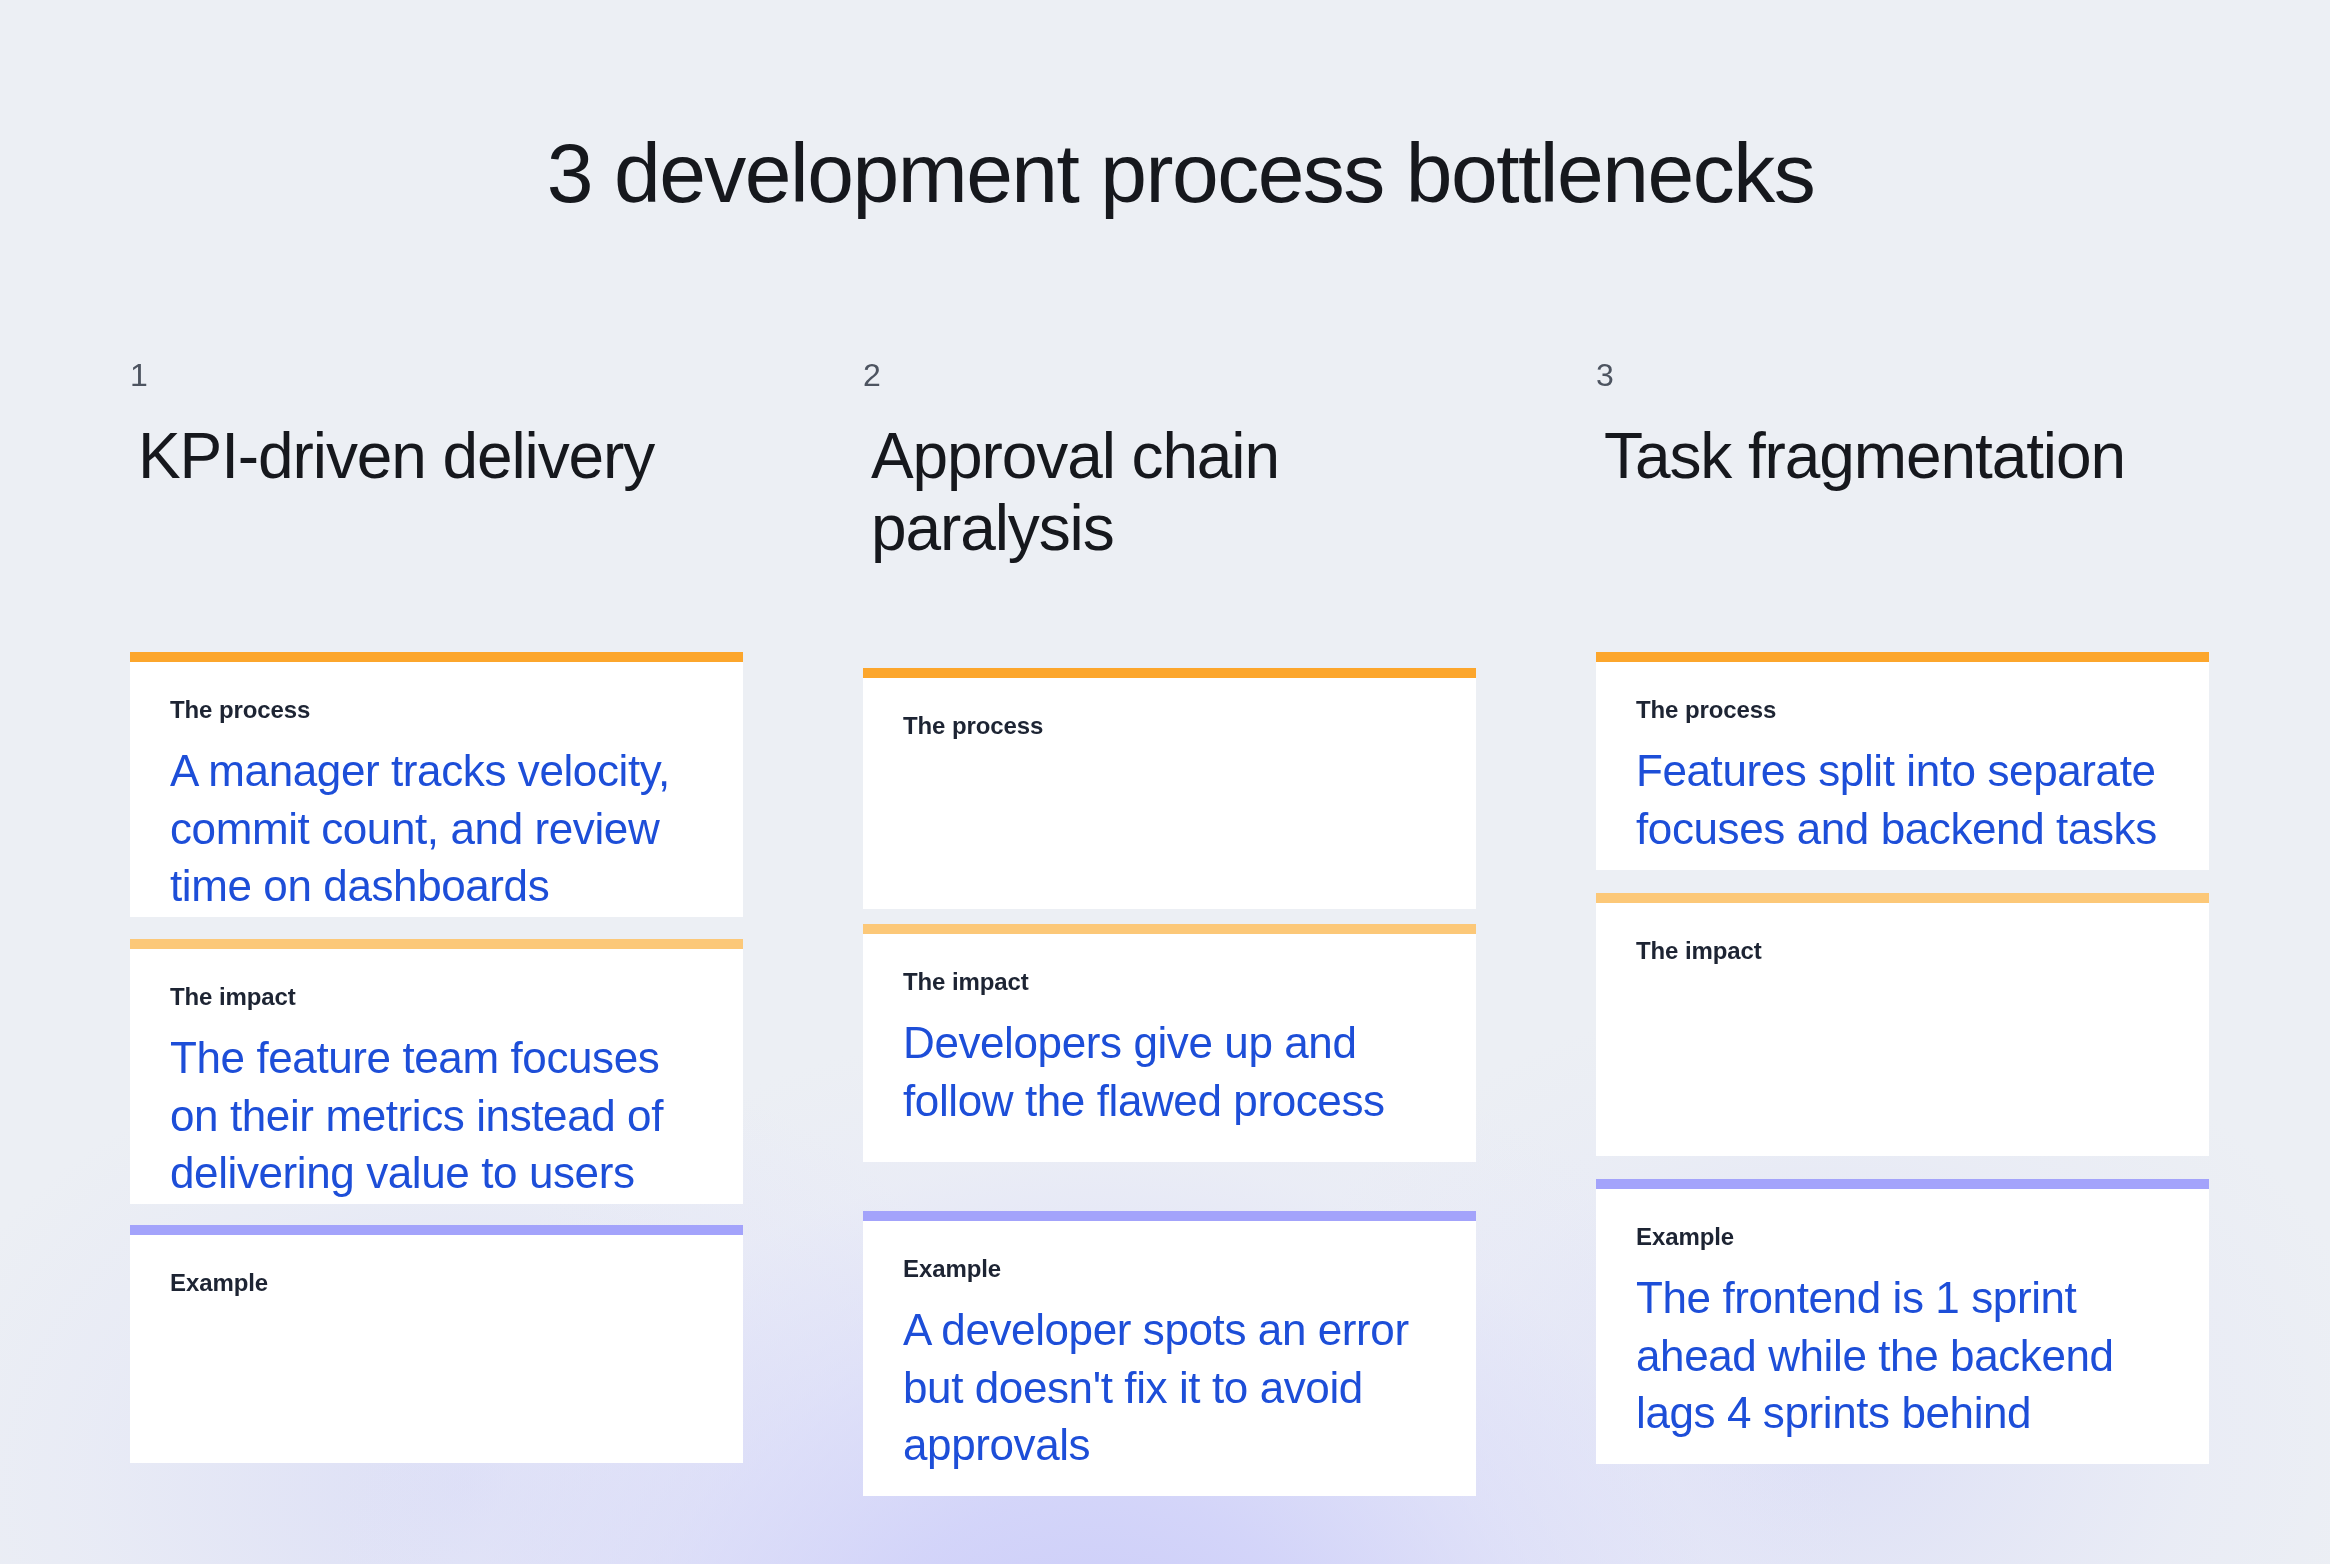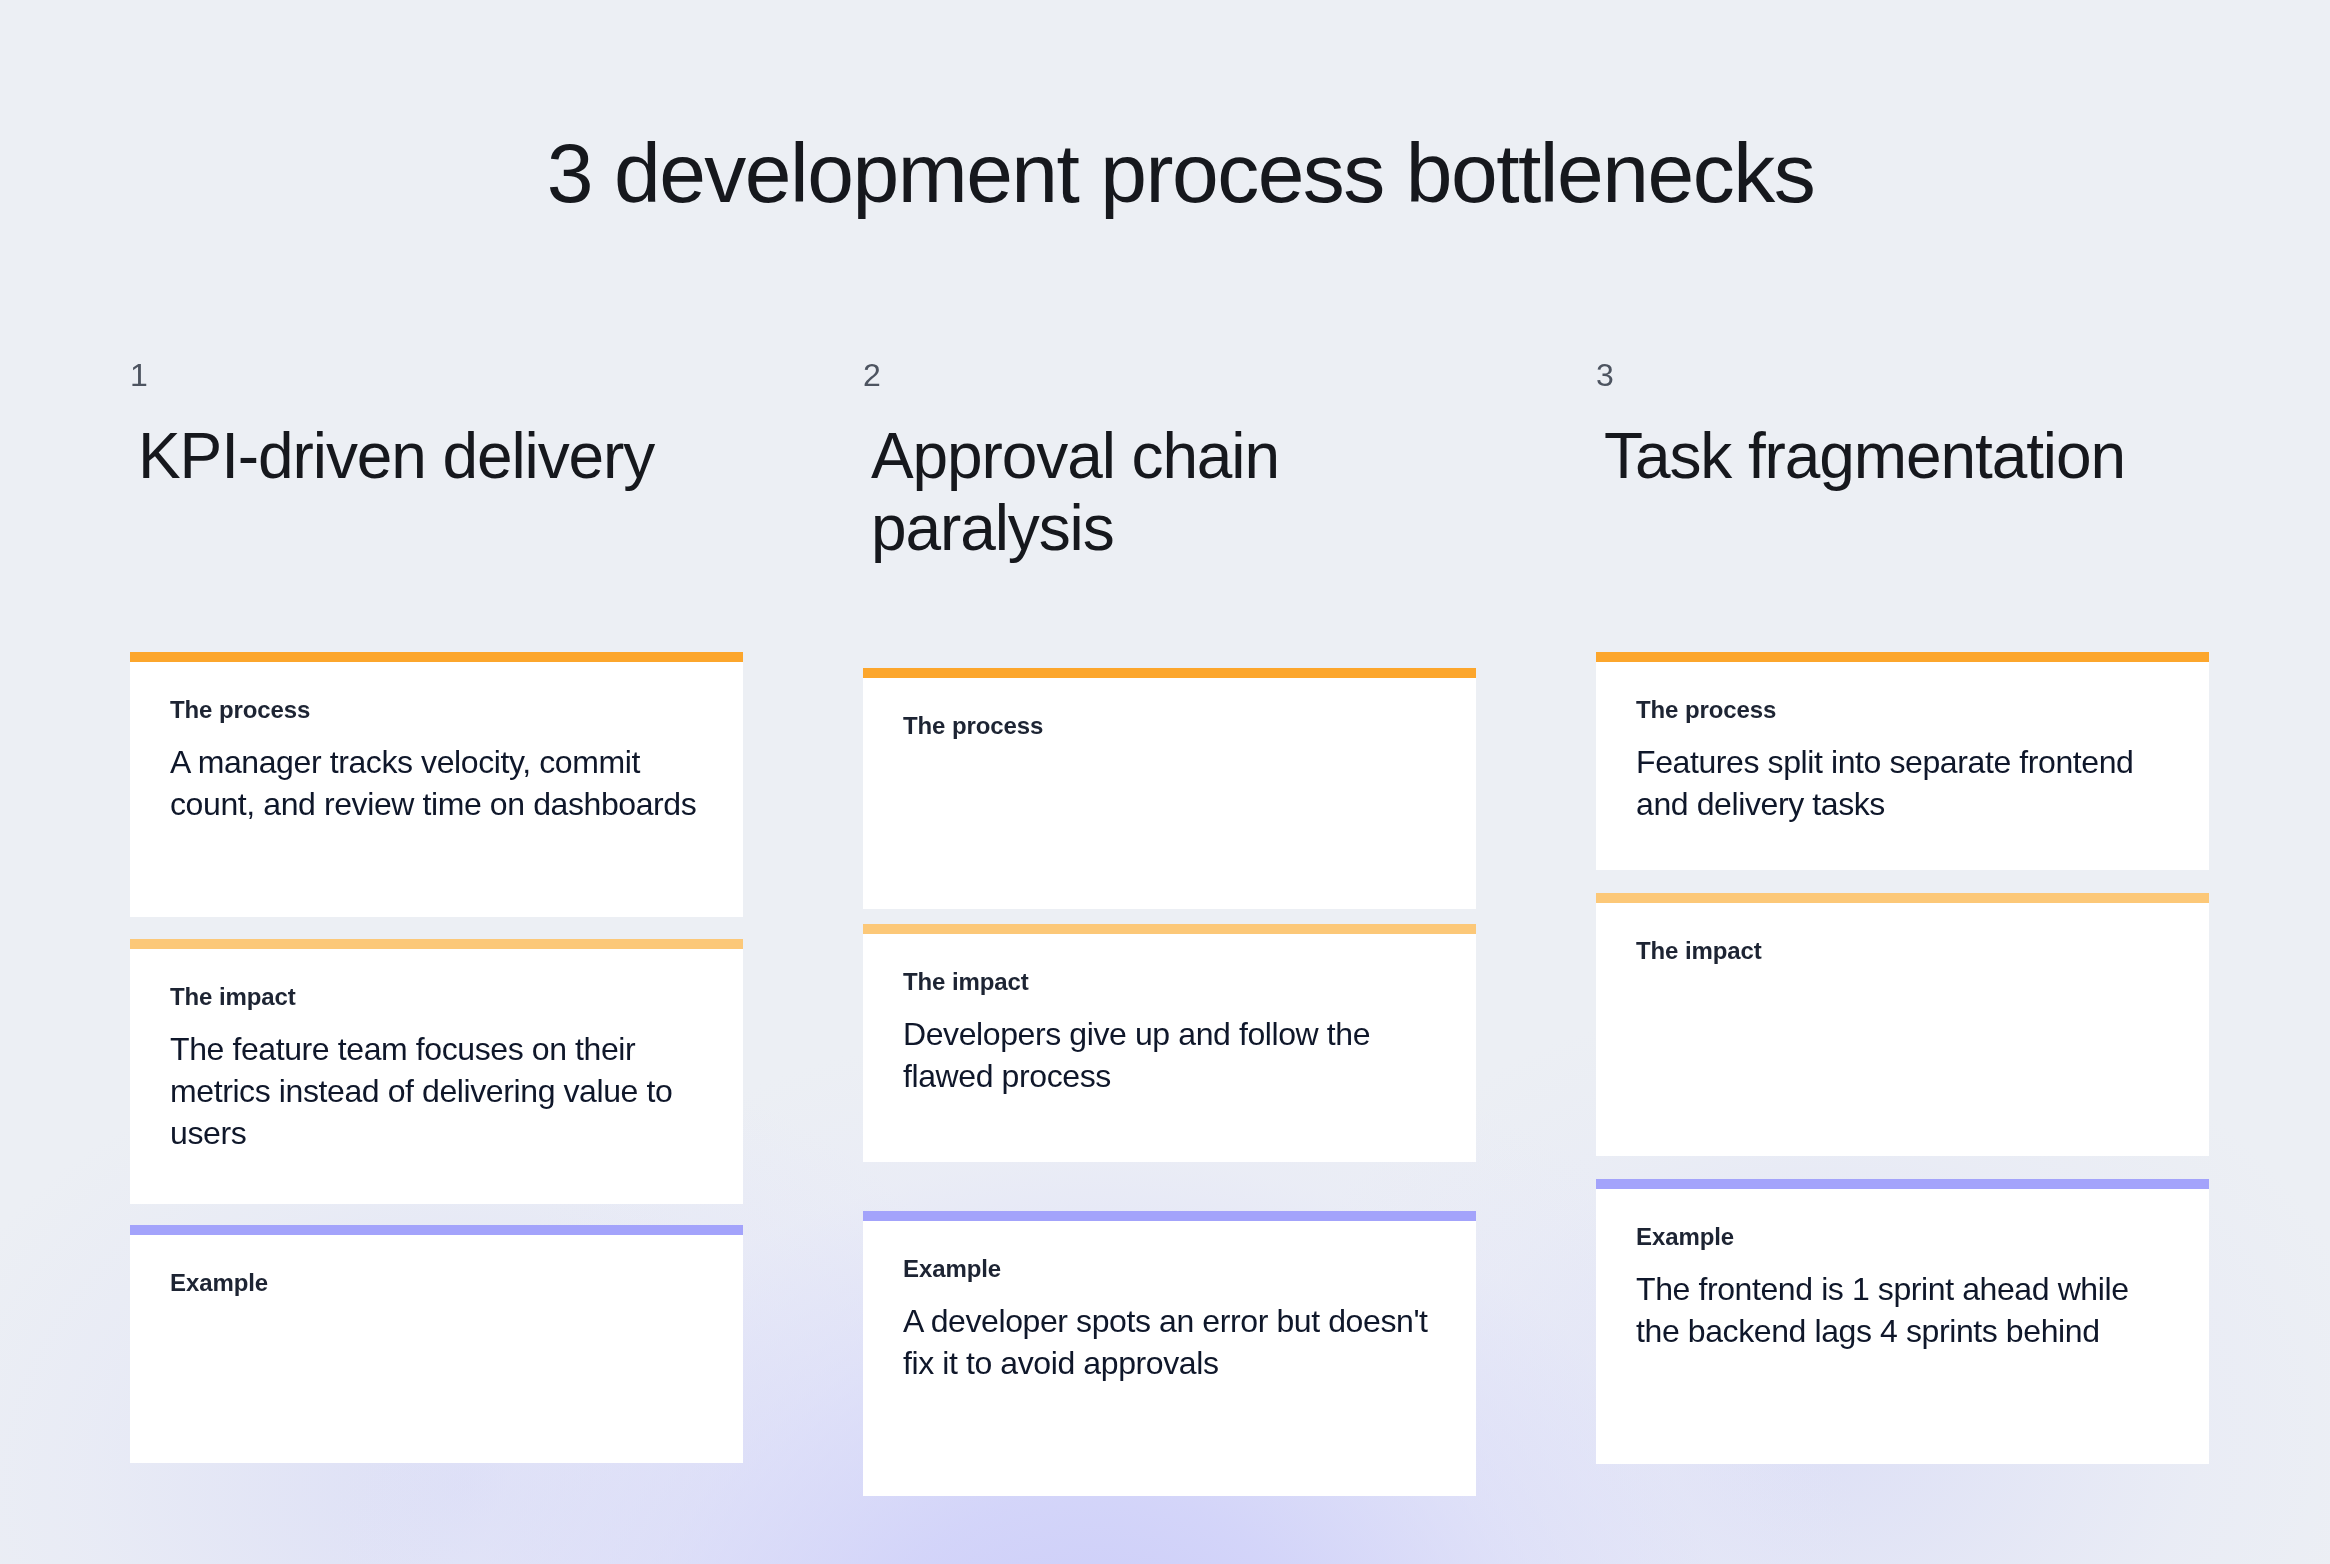--- a/index.html
+++ b/index.html
@@ -101,24 +101,24 @@
   }
   .card-label {
     font-size:24px;
     line-height:1.2;
     font-weight:700;
     color:#1d2433;
     letter-spacing:-0.1px;
     margin-bottom:18px;
   }
   .card-text {
-    font-size:32px;
+    font-size:44px;
     line-height:1.30;
     font-weight:400;
-    color:#0f172a;
+    color:#1d4ed8;
     letter-spacing:-0.4px;
   }
 </style>
 </head>
 <body>
 
 <div id="bg-base"></div>
 <div id="bg-glow"></div>
 
 <h1 id="page-title">3 development process bottlenecks</h1>
@@ -178,21 +178,21 @@
     </div>
     <div class="column" style="left: 1596px;">
       <div class="col-head" style="top: 359px;">
         <div class="col-number">3</div>
         <div class="col-title">Task fragmentation</div>
       </div>
       <div class="card" style="top: 652px; height: 218px;">
         <div class="card-accent" style="background: rgb(252, 166, 44);"></div>
         <div class="card-body">
           <div class="card-label">The process</div>
-          <div class="card-text">Features split into separate frontend and delivery tasks</div>
+          <div class="card-text">Features split into separate focuses and backend tasks</div>
         </div>
       </div>
       <div class="card" style="top: 893px; height: 263px;">
         <div class="card-accent" style="background: rgb(252, 200, 120);"></div>
         <div class="card-body">
           <div class="card-label">The impact</div>
         </div>
       </div>
       <div class="card" style="top: 1179px; height: 285px;">
         <div class="card-accent" style="background: rgb(163, 163, 251);"></div>

